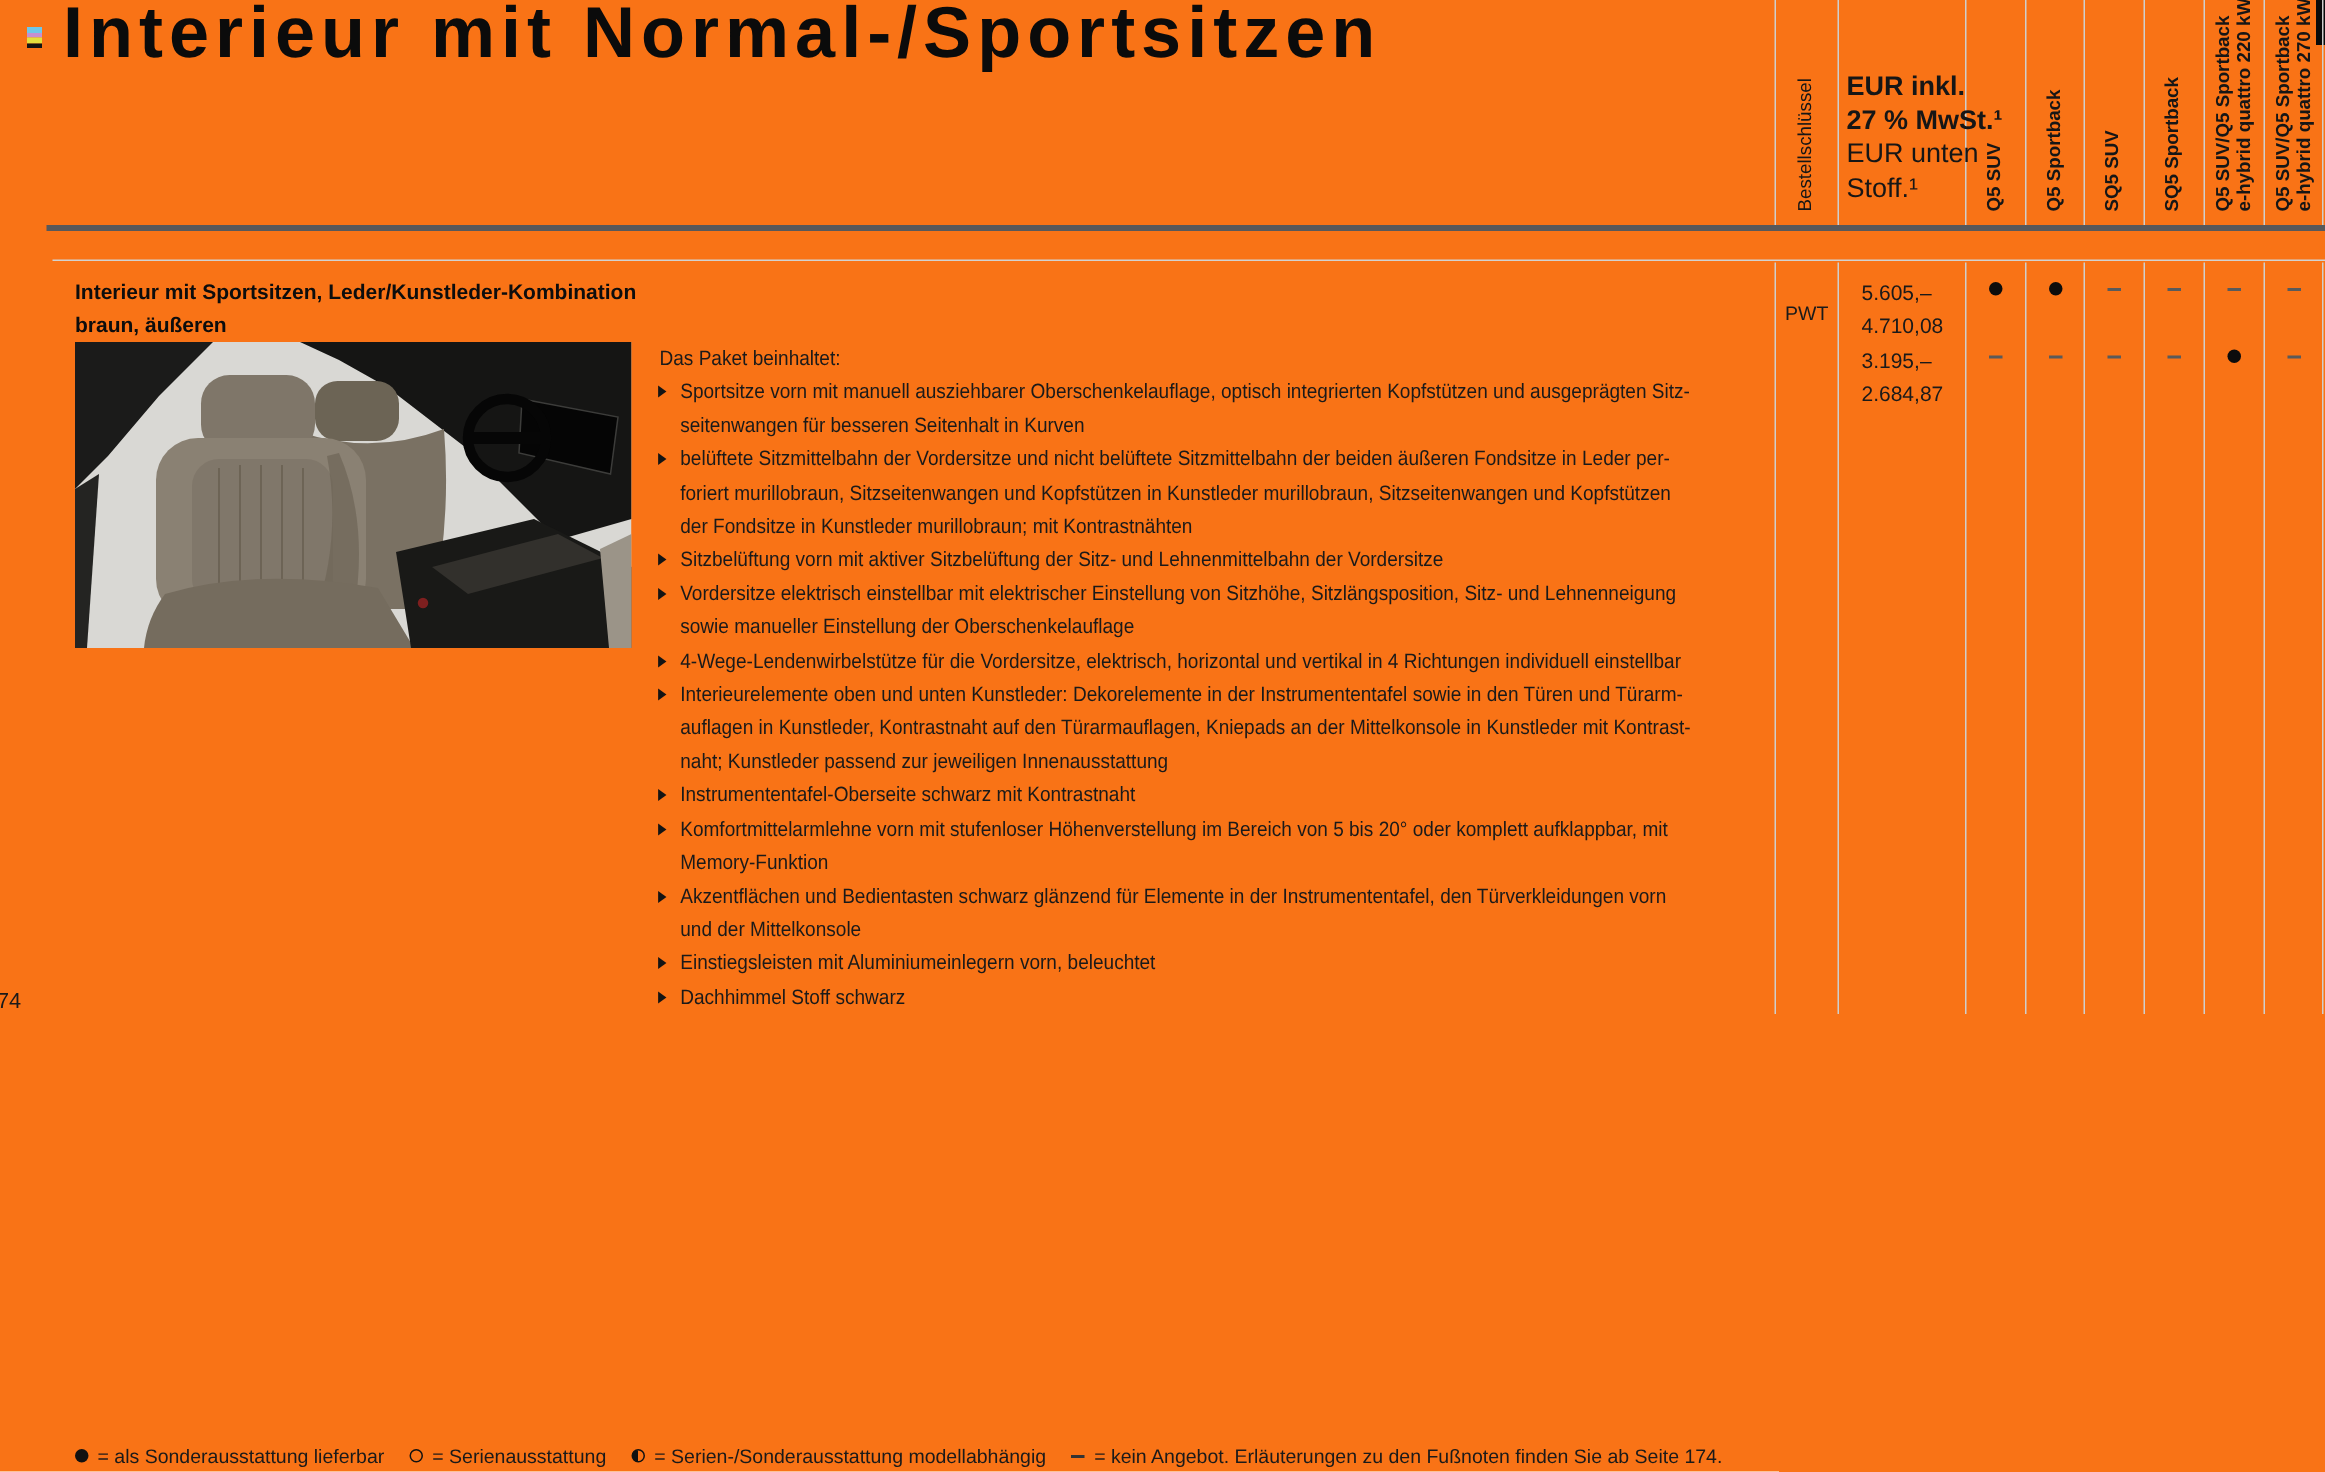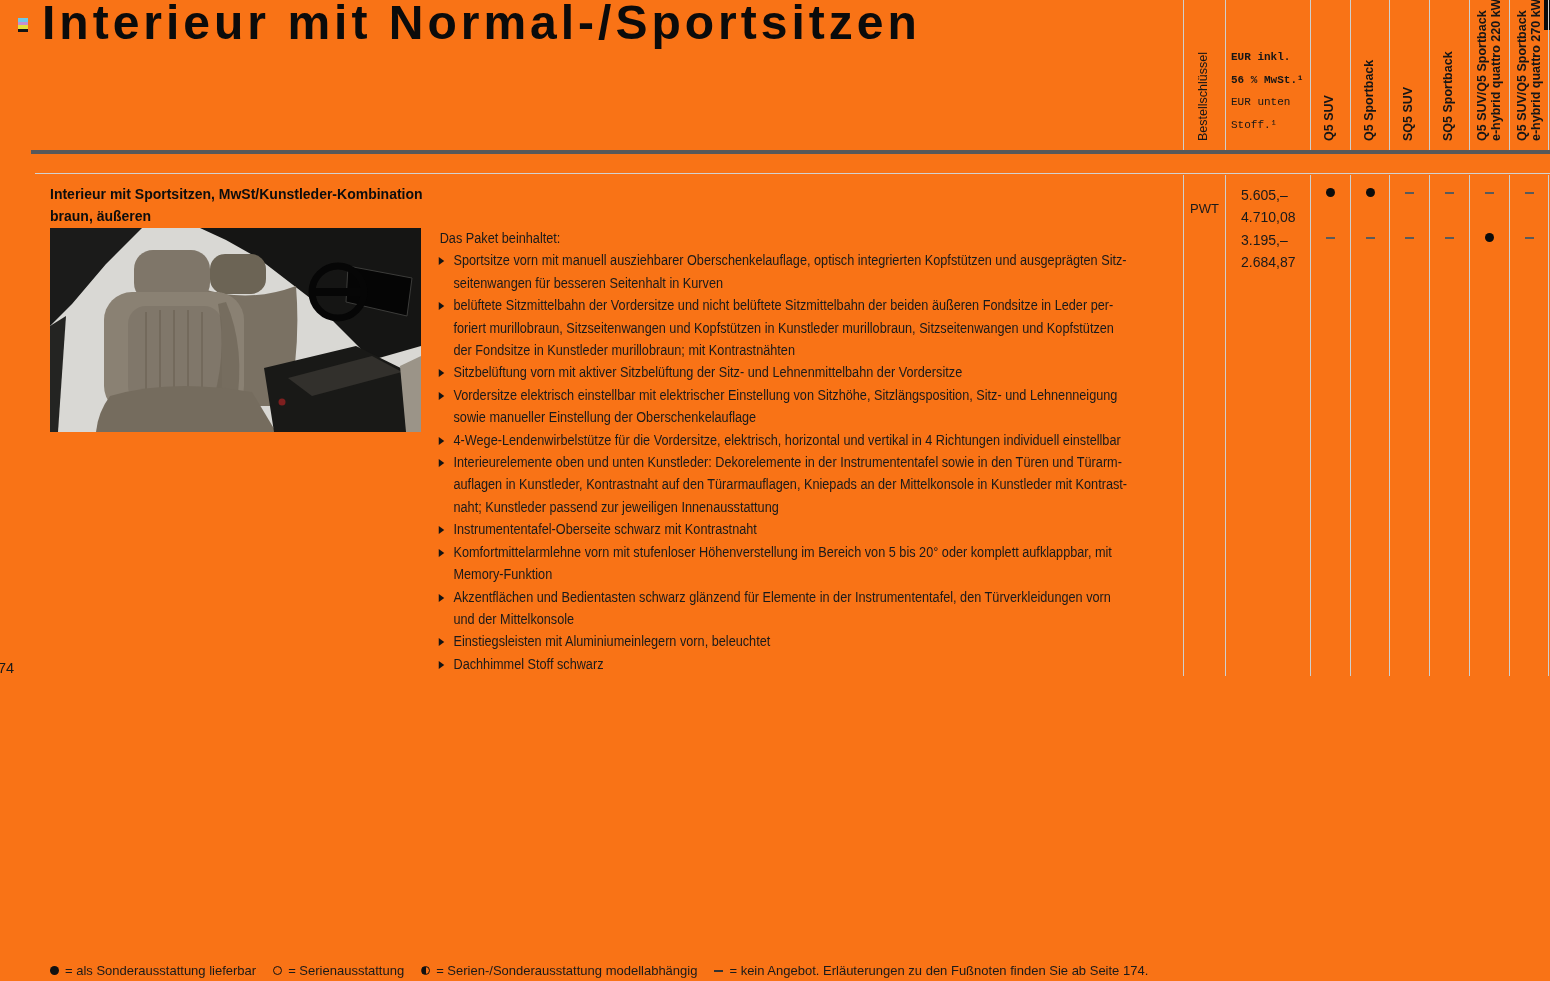--- a/index.html
+++ b/index.html
@@ -23,21 +23,21 @@
   .rule-thin{left:35px;top:173px;width:1515px;height:1px;background:#d2d2d0;}
 
   .vline{position:absolute;width:1px;background:#cfcfcd;}
 
   
   .rot{position:absolute;top:141px;width:150px;transform:rotate(-90deg);
        transform-origin:0 0;font-size:12.5px;line-height:13.5px;font-weight:bold;
        white-space:nowrap;color:#161616;}
   .rot.reg{font-weight:normal;}
 
-  .hdr-price{left:1231px;top:46px;font-size:11px;line-height:22.5px;color:#161616;font-family:Liberation Mono, monospace;}
+  .hdr-price{left:1231px;top:46px;font-size:18px;line-height:22.5px;color:#161616;}
   .hdr-price .b{font-weight:bold;}
 
   
   .row-title{left:50px;top:183px;font-size:14px;font-weight:bold;line-height:22px;color:#0d0d0d;}
   .interior-photo{left:50px;top:228px;width:371px;height:204px;}
 
   .desc{left:436px;top:228px;width:810px;font-size:13.8px;line-height:22.4px;
         color:#1a1a1a;transform:scaleX(0.92);transform-origin:0 0;}
   .desc .intro{padding-left:4px;}
   .feature{position:relative;padding-left:19px;}
@@ -120,30 +120,30 @@
       <div class="abs rot" style="left: 1515.5px;">
         <div>Q5 SUV/Q5 Sportback</div>
         <div>e-hybrid quattro 270 kW</div>
       </div>
     </div>
 
   <div class="abs rot reg" style="left:1197px;">Bestellschlüssel</div>
 
   <div class="abs hdr-price">
     <div class="b">EUR inkl.</div>
-    <div class="b">56 % MwSt.¹</div>
+    <div class="b">27 % MwSt.¹</div>
     <div>EUR unten</div>
     <div>Stoff.¹</div>
   </div>
 
   <div class="abs rule-thick"></div>
   <div class="abs rule-thin"></div>
 
   <div class="abs row-title">
-    <div>Interieur mit Sportsitzen, MwSt/Kunstleder-Kombination</div>
+    <div>Interieur mit Sportsitzen, Leder/Kunstleder-Kombination</div>
     <div>braun, äußeren</div>
   </div>
 
   <svg class="abs interior-photo" viewBox="0 0 371 204">
     <rect x="0" y="0" width="371" height="204" fill="#d9d8d4"></rect>
     <path d="M0 0 L92 0 L56 36 L22 76 L0 98 Z" fill="#1b1b1a"></path>
     <path d="M0 98 L16 88 L8 204 L0 204 Z" fill="#242422"></path>
     <path d="M150 0 L371 0 L371 118 L322 132 L260 70 L208 30 L176 12 Z" fill="#151514"></path>
     <path d="M298 38 L362 50 L357 88 L296 74 Z" fill="#050505" stroke="#3c3c3a" stroke-width="1"></path>
     <circle cx="288" cy="64" r="26" fill="none" stroke="#060606" stroke-width="7"></circle>

